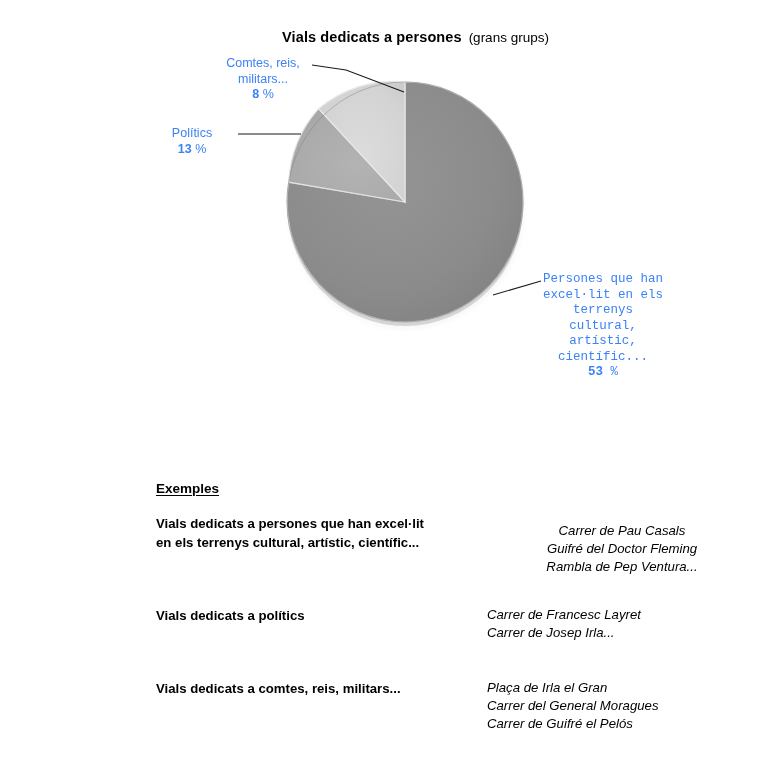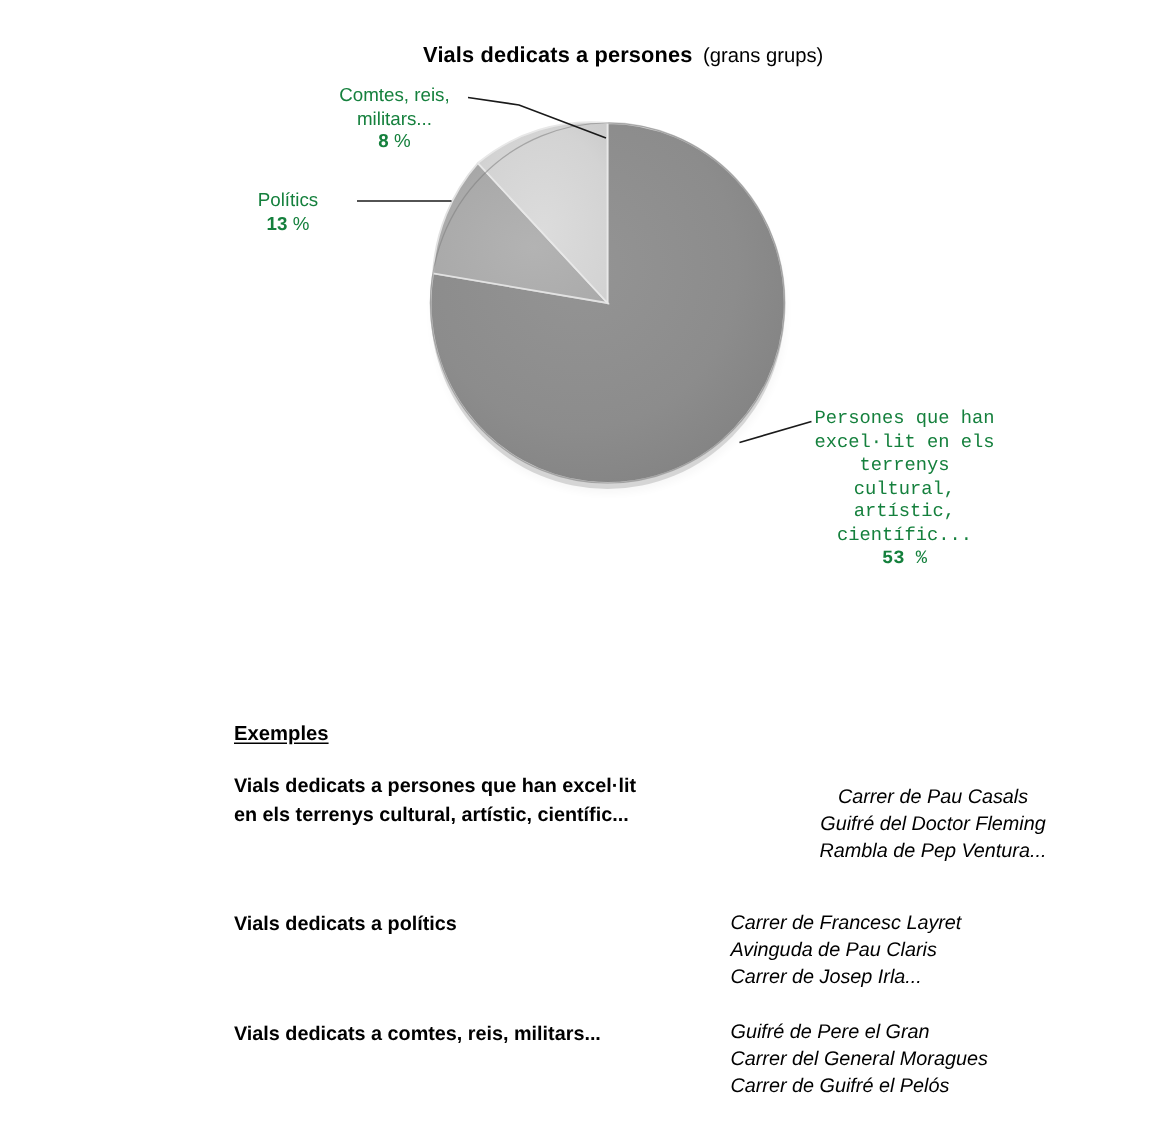--- a/index.html
+++ b/index.html
@@ -50,21 +50,21 @@
     position: absolute;
     left: 0;
     top: 0;
   }
 
   
   .callout {
     position: absolute;
     font-size: 12.5px;
     line-height: 15.5px;
-    color: #15803d;
+    color: #3b82f6;
   }
   .callout .pct-num {
     font-weight: bold;
   }
   .callout .pct-sign {
     font-weight: normal;
   }
 
   #label-comtes {
     left: 196px;
@@ -230,29 +230,28 @@
       <div>Rambla de Pep Ventura...</div>
     </div>
   </div>
 
   <div class="example-row" id="row-1">
     <div class="example-title">
       <div>Vials dedicats a polítics</div>
     </div>
     <div class="example-list">
       <div>Carrer de Francesc Layret</div>
-      <div>Avinguda de Pau Claris</div>
       <div>Carrer de Josep Irla...</div>
     </div>
   </div>
 
   <div class="example-row" id="row-2">
     <div class="example-title">
       <div>Vials dedicats a comtes, reis, militars...</div>
     </div>
     <div class="example-list">
-      <div>Guifré de Pere el Gran</div>
+      <div>Plaça de Irla el Gran</div>
       <div>Carrer del General Moragues</div>
       <div>Carrer de Guifré el Pelós</div>
     </div>
   </div>
 
 </div>
 
 </body></html>

